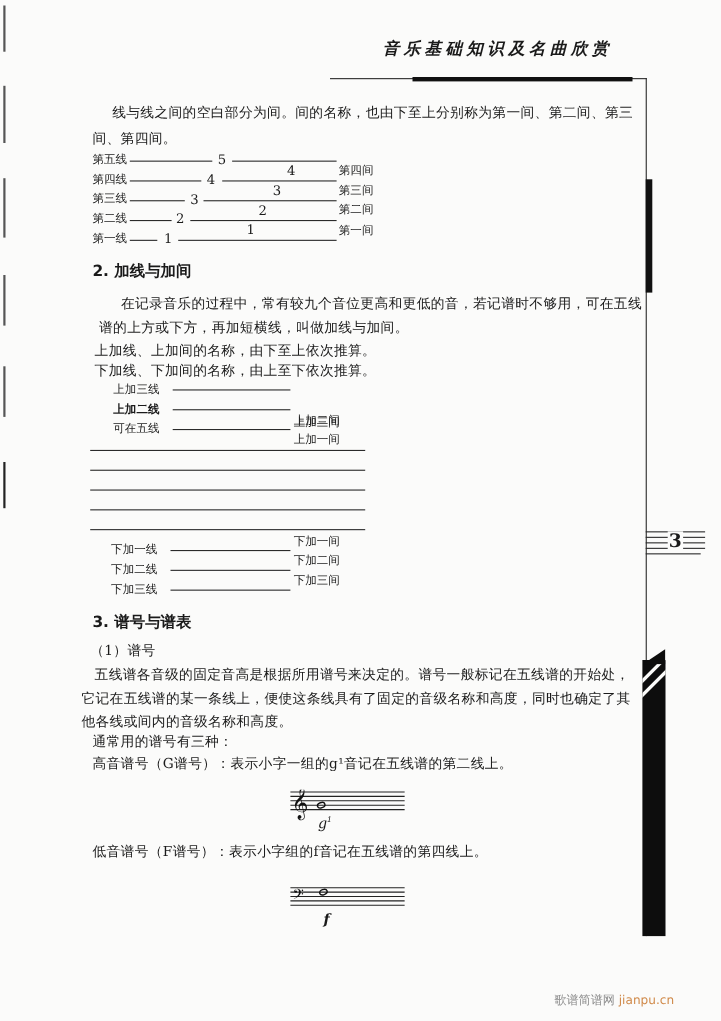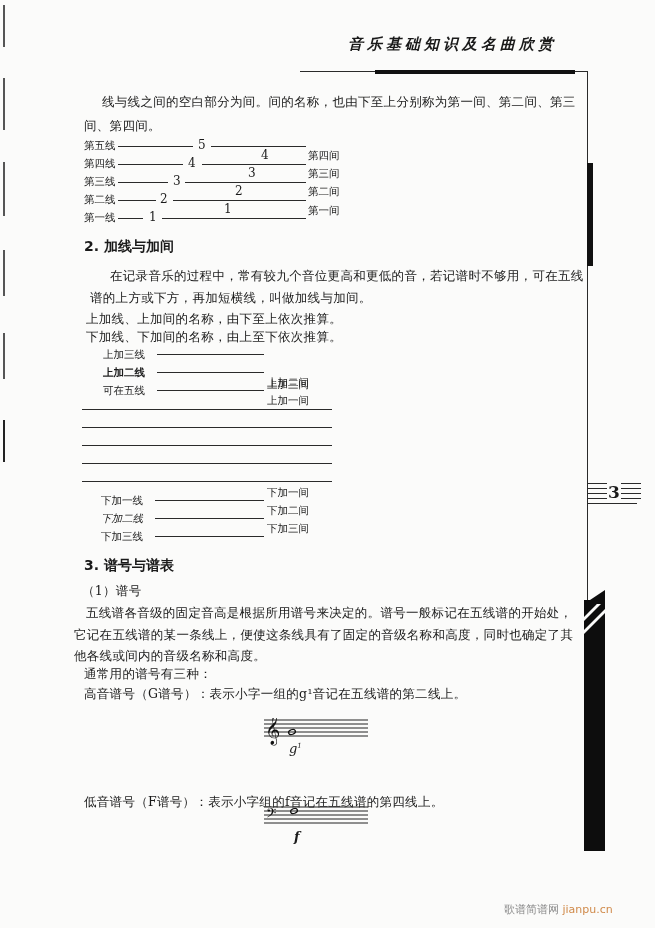--- a/index.html
+++ b/index.html
@@ -119,21 +119,21 @@
   <div class="hline" style="left:82px;top:445px;width:250px;"></div>
   <div class="hline" style="left:82px;top:463px;width:250px;"></div>
   <div class="hline" style="left:82px;top:481px;width:250px;"></div>
 
   <span class="abs small" style="left:267px;top:485px;">下加一间</span>
   <span class="abs small" style="left:267px;top:503px;">下加二间</span>
   <span class="abs small" style="left:267px;top:521px;">下加三间</span>
 
   <span class="abs small" style="left:101px;top:493px;">下加一线</span>
   <div class="hline" style="left:155px;top:500px;width:109px;"></div>
-  <span class="abs small" style="left:101px;top:511px;font-style:italic;">下加二线</span>
+  <span class="abs small" style="left:101px;top:511px;">下加二线</span>
   <div class="hline" style="left:155px;top:518px;width:109px;"></div>
   <span class="abs small" style="left:101px;top:529px;">下加三线</span>
   <div class="hline" style="left:155px;top:536px;width:109px;"></div>
 </div>
 
 <div class="abs heading" style="left:84px;top:557px;">3. 谱号与谱表</div>
 <div class="abs text" style="left:82px;top:581px;">（1）谱号</div>
 <div class="abs text" style="left:86px;top:603px;">五线谱各音级的固定音高是根据所用谱号来决定的。谱号一般标记在五线谱的开始处，</div>
 <div class="abs text" style="left:74px;top:625px;">它记在五线谱的某一条线上，便使这条线具有了固定的音级名称和高度，同时也确定了其</div>
 <div class="abs text" style="left:74px;top:646px;">他各线或间内的音级名称和高度。</div>
@@ -150,21 +150,21 @@
       <line x1="2" y1="18" x2="106" y2="18"></line>
     </g>
     <text x="3" y="20" font-size="26" font-family="DejaVu Sans, sans-serif" fill="#111">𝄞</text>
     <ellipse cx="30" cy="14" rx="3.5" ry="2.4" fill="none" stroke="#111" stroke-width="1.3" transform="rotate(-20 30 14)"></ellipse>
   </svg>
 </div>
 <div class="abs" style="left:289px;top:741px;font-size:13px;font-style:italic;">
   <span>g</span><sup style="font-size:7px;">1</sup>
 </div>
 
-<div class="abs text" style="left:84px;top:764px;margin-top:28px;">低音谱号（F谱号）：表示小字组的f音记在五线谱的第四线上。</div>
+<div class="abs text" style="left:84px;top:764px;">低音谱号（F谱号）：表示小字组的f音记在五线谱的第四线上。</div>
 
 <div class="abs" style="left:262px;top:805px;width:106px;height:30px;">
   <svg width="106" height="30" viewBox="0 0 106 30">
     <g stroke="#222" stroke-width="1">
       <line x1="2" y1="2" x2="106" y2="2"></line>
       <line x1="2" y1="6" x2="106" y2="6"></line>
       <line x1="2" y1="10" x2="106" y2="10"></line>
       <line x1="2" y1="14" x2="106" y2="14"></line>
       <line x1="2" y1="18" x2="106" y2="18"></line>
     </g>

